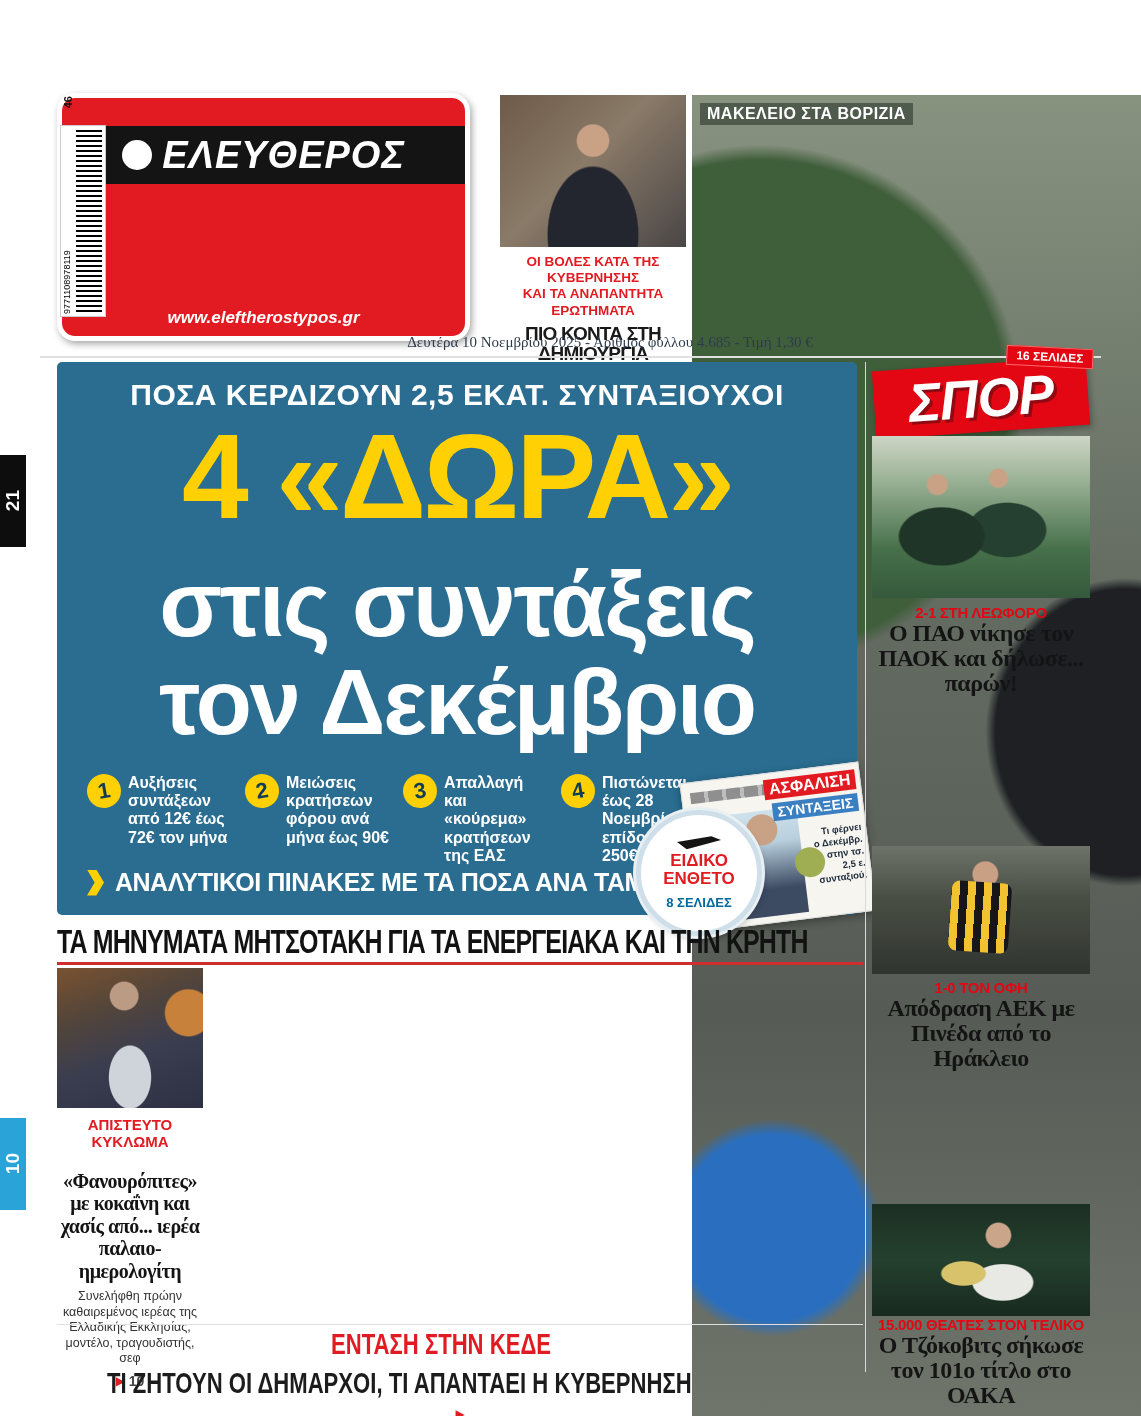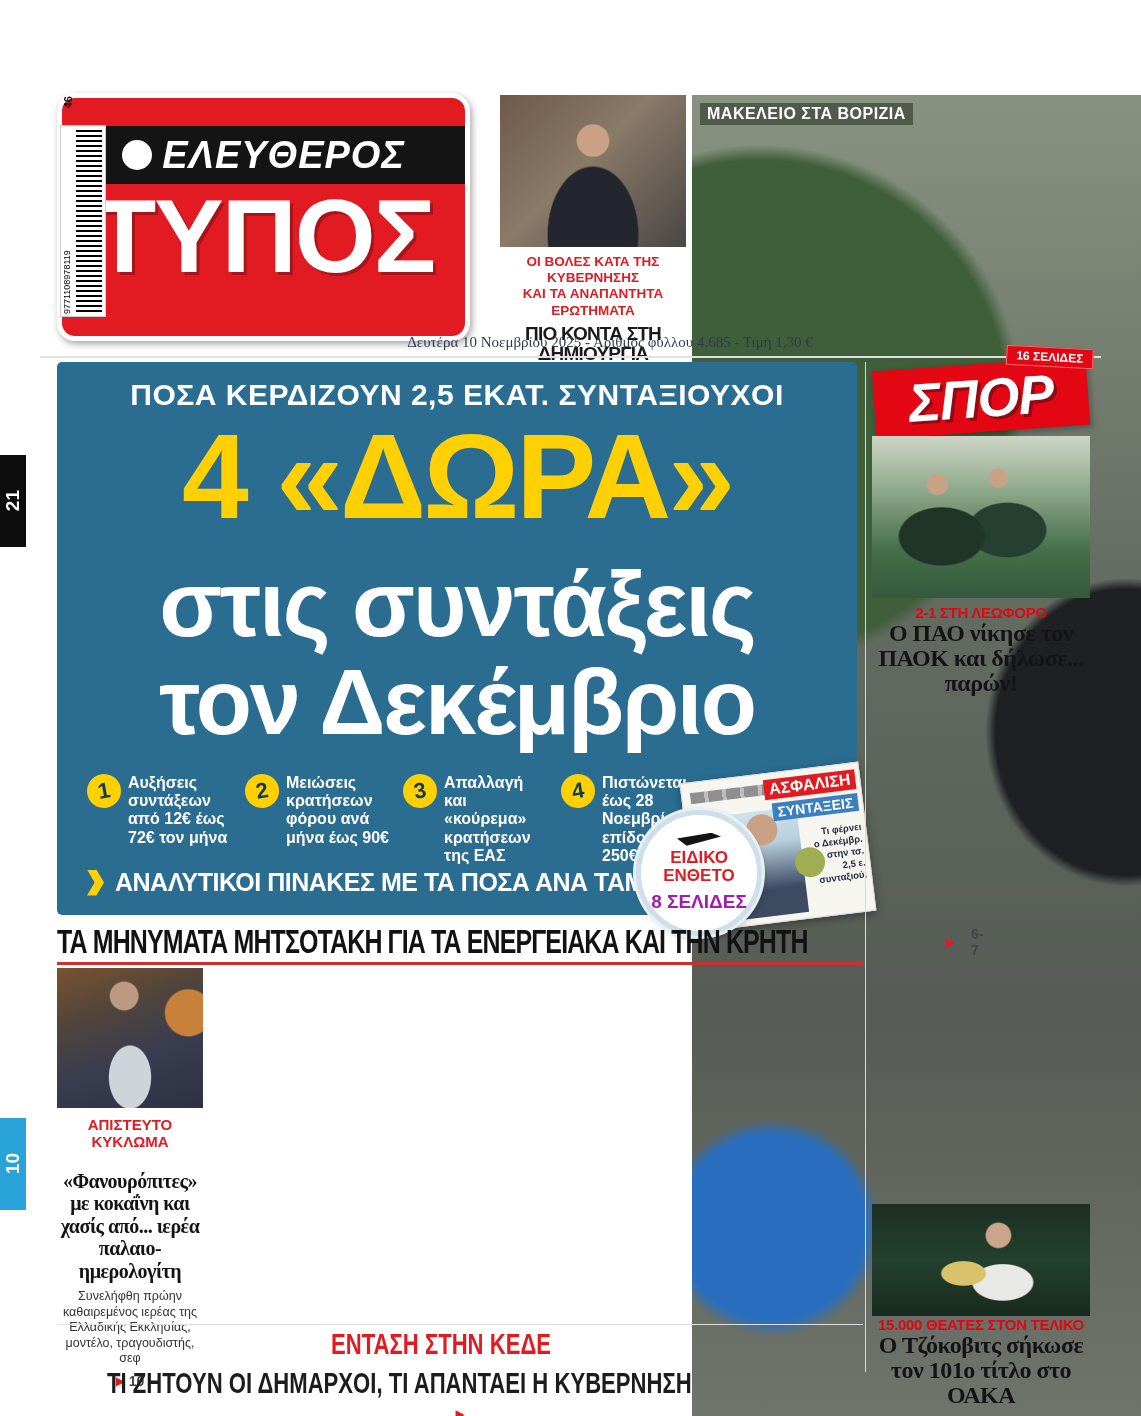--- a/index.html
+++ b/index.html
@@ -87,21 +87,21 @@
       radial-gradient(circle at 50% 18%,#c9a286 0 16%,rgba(0,0,0,0) 17%),
       linear-gradient(180deg,#cfe2ec 0%,#b8cfdd 30%,#3c4a62 75%);}
   .ins-teaser{position:absolute;right:4px;top:58px;width:58px;text-align:right;color:#1c2a3a;
               font-weight:700;font-size:9.5px;line-height:1.25;}
   .ins-sticker{position:absolute;left:104px;top:78px;width:30px;height:30px;border-radius:50%;background:#9fae53;}
   .badge{left:636px;top:810px;width:116px;height:116px;border-radius:50%;background:#fff;
          border:5px solid #cfdfe9;box-shadow:0 0 0 3px #e9f0f4,2px 3px 6px rgba(0,0,0,.25);
          display:flex;flex-direction:column;align-items:center;justify-content:center;}
   .badge .ribbon{width:44px;height:13px;background:#141414;clip-path:polygon(0 45%,78% 0,100% 30%,22% 100%);margin-bottom:3px;}
   .badge .l1{color:#e21b22;font-weight:800;font-size:17px;line-height:1.05;}
-  .badge .l3{color:#a21caf;font-weight:700;font-size:19px;margin-top:7px;}
+  .badge .l3{color:#0369a1;font-weight:700;font-size:13px;margin-top:7px;}
 
   
   .mits{left:57px;top:922px;width:806px;height:40px;display:flex;align-items:center;gap:16px;border-bottom:3px solid #cf2e2e;}
   .mits .h{font-weight:800;font-size:29px;letter-spacing:-1px;white-space:nowrap;transform:scaleX(.86) scaleY(1.12);transform-origin:left center;color:#121212;}
 
   
   .priest{left:57px;top:968px;width:146px;}
   .ph-priest{width:146px;height:140px;background:
       radial-gradient(circle at 46% 20%,#bb9b84 0 10%,rgba(0,0,0,0) 11%),
       radial-gradient(ellipse at 50% 78%,#cfd4da 0 20%,rgba(0,0,0,0) 21%),
@@ -156,21 +156,21 @@
     </div>
   <div class="abs tab tab-blue">
       <span>10</span>
     </div>
 
   <div class="abs logo">
     <div class="logo-bar">
       <span class="dot"></span>
       <span class="logo-prefix">ΕΛΕΥΘΕΡΟΣ</span>
     </div>
-    <div class="logo-title">ΤΥΠΟΣ</div>
+    <div class="logo-web">www.eleftherostypos.gr</div>
   </div>
   <div class="abs issue-code">46</div>
   <div class="abs barcode">
     <span class="num">9771108978119</span>
     <span class="bars"></span>
   </div>
 
   <div class="abs sam">
     <div class="ph ph-samaras"></div>
     <div class="sam-kicker ctr">
@@ -273,20 +273,27 @@
     <span class="t">ΣΠΟΡ</span>
     <span class="sport-badge">16 ΣΕΛΙΔΕΣ</span>
   </div>
 
   <div class="abs sbi" style="top:436px;">
     <div class="ph ph-pao"></div>
     <div class="sb-kick ctr" style="margin-top:6px;">2-1 ΣΤΗ ΛΕΩΦΟΡΟ</div>
     <div class="sb-head serif ctr">Ο ΠΑΟ νίκησε τον ΠΑΟΚ και δήλωσε... παρών!</div>
   </div>
 
+  <div class="abs sbi" style="top:846px;">
+    <div class="ph ph-aek2">
+        <div class="torso"></div>
+      </div>
+    <div class="sb-kick ctr" style="margin-top:5px;">1-0 ΤΟΝ ΟΦΗ</div>
+    <div class="sb-head serif ctr">Απόδραση ΑΕΚ με Πινέδα από το Ηράκλειο</div>
+  </div>
 
   <div class="abs sbi" style="top:1204px;">
     <div class="ph ph-djo"></div>
     <div class="sb-kick ctr" style="">15.000 ΘΕΑΤΕΣ ΣΤΟΝ ΤΕΛΙΚΟ</div>
     <div class="sb-head serif ctr">Ο Τζόκοβιτς σήκωσε τον 101ο τίτλο στο ΟΑΚΑ</div>
   </div>
 
 </div>
 
 </body></html>

